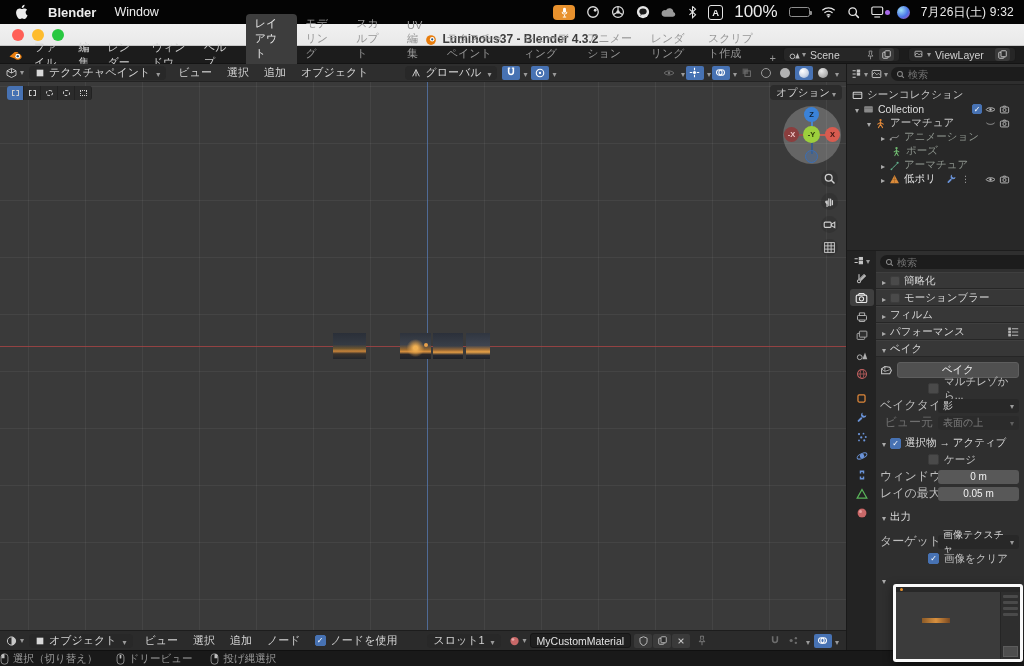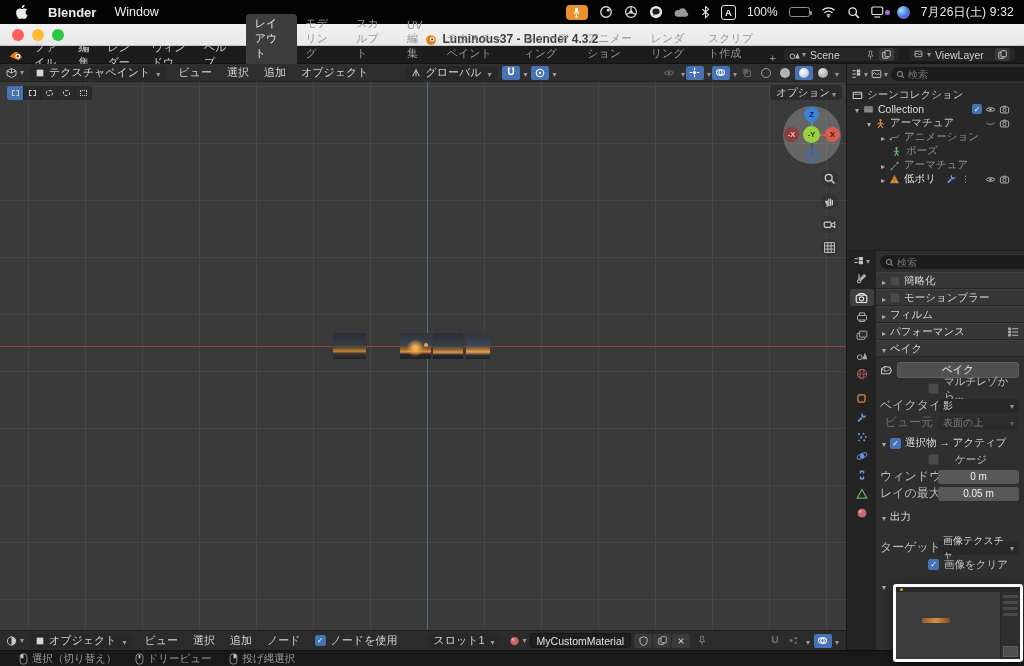--- a/index.html
+++ b/index.html
@@ -103,21 +103,21 @@
 .slider{background:#585858;color:#f2f2f2}
 .drop{background:#282828;color:#d6d6d6;justify-content:space-between;padding:0 5px}
 .dis{opacity:.45}
 .sub{display:flex;align-items:center;gap:4px;margin:6px 6px 2px;color:#dadada}
 #bake-btn-row{display:flex;align-items:center;gap:4px;margin:5px 6px 3px 4px}
 #bake-btn{flex:1;height:16px;background:#505050;border:1px solid #5e5e5e;border-radius:3px;display:flex;align-items:center;justify-content:center;color:#efefef;font-size:10.5px}
 
 .namefield{display:flex;align-items:center;background:#1f1f1f;border:1px solid #161616;border-radius:3px;height:15px;padding:0 6px;font-size:10.5px;color:#e2e2e2}
 
 #statusbar{position:absolute;left:0;top:650px;width:1024px;height:16px;background:#191919;border-top:1px solid #101010;
-  display:flex;align-items:flex-end;gap:18px;padding:0 19px;font-size:10.5px;color:#9a9a9a}
+  display:flex;align-items:flex-end;gap:18px;padding:0 0;font-size:10.5px;color:#9a9a9a}
 .sbitem{display:flex;align-items:center;gap:4px}
 
 #thumb{position:absolute;left:893px;top:584px;width:130px;height:78px;background:#fafafa;border-radius:3px;
   box-shadow:0 3px 10px rgba(0,0,0,.55);padding:3px;z-index:60}
 #thumb .inner{position:relative;width:100%;height:100%;background:#3b3b3b;overflow:hidden}
 #thumb .tstrip{position:absolute;left:0;top:0;right:0;height:5px;background:#282828}
 #thumb .tdot{position:absolute;left:4px;top:1px;width:3px;height:3px;border-radius:50%;background:#e8912d}
 #thumb .rcol{position:absolute;right:0;top:5px;bottom:0;width:20px;background:#2e2e2e;border-left:1px solid #252525}
 #thumb .rrow{height:3px;margin:3px 2px;background:#4a4a4a;border-radius:1px}
 #thumb .ostrip{position:absolute;left:26px;top:31px;width:28px;height:5px;background:linear-gradient(90deg,#8a5a28,#d8903e,#7a4a22)}
@@ -173,21 +173,21 @@
         <svg width="16" height="12" viewBox="0 0 20 14">
             <path d="M5 13 a4.2 4.2 0 1 1 1.2-8.2 a5 5 0 0 1 9.3 2.1 a3.1 3.1 0 0 1-.5 6.1z" fill="#9a9a9a"></path>
           </svg>
       </span>
       <span class="ic">
         <svg width="9" height="14" viewBox="0 0 10 16">
             <path d="M5 1.5 L8.5 4.8 L5 8 V1.5 M5 8 L8.5 11.2 L5 14.5 V8 M5 8 L1.5 4.8 M5 8 L1.5 11.2" fill="none" stroke="#e4e4e4" stroke-width="1.2"></path>
           </svg>
       </span>
       <span id="input-a">A</span>
-      <span style="font-size:12px">100%</span>
+      <span style="font-size:17px">100%</span>
       <span id="battery"><span class="fill"></span></span>
       <span class="ic">
         <svg width="15" height="12" viewBox="0 0 18 14">
             <g fill="none" stroke="#e8e8e8" stroke-width="1.6" stroke-linecap="round">
               <path d="M2 4.5 a11 11 0 0 1 14 0"></path>
               <path d="M4.7 7.6 a7 7 0 0 1 8.6 0"></path>
               <path d="M7.3 10.6 a3.2 3.2 0 0 1 3.4 0"></path>
             </g>
             <circle cx="9" cy="12.4" r="1.3" fill="#e8e8e8"></circle>
           </svg>
@@ -793,36 +793,36 @@
         </span>
       </div>
 
       <div class="sub">
         <span class="chevd"></span>
         <span class="cb on"></span>
         <span>選択物 → アクティブ</span>
       </div>
       <div class="prow" style="margin-left:52px">
         <span class="cb"></span>
-        <span style="margin-left:16px;color:#c2c2c2">ケージ</span>
+        <span style="margin-left:5px;color:#c2c2c2">ケージ</span>
       </div>
       <div class="prow">
         <span class="plabel">ウィンドウ</span>
         <span class="pfield slider">0 m</span>
       </div>
       <div class="prow">
         <span class="plabel">レイの最大...</span>
         <span class="pfield slider">0.05 m</span>
       </div>
 
       <div class="sub" style="margin-top:9px">
         <span class="chevd"></span>
         <span>出力</span>
       </div>
-      <div class="prow" style="margin-top:16px">
+      <div class="prow" style="margin-top:10px">
         <span class="plabel">ターゲット</span>
         <span class="pfield drop">
           <span>画像テクスチャ</span>
           <span class="arr"></span>
         </span>
       </div>
       <div class="prow" style="margin-left:52px">
         <span class="cb on"></span>
         <span style="margin-left:5px;color:#c2c2c2">画像をクリア</span>
       </div>

